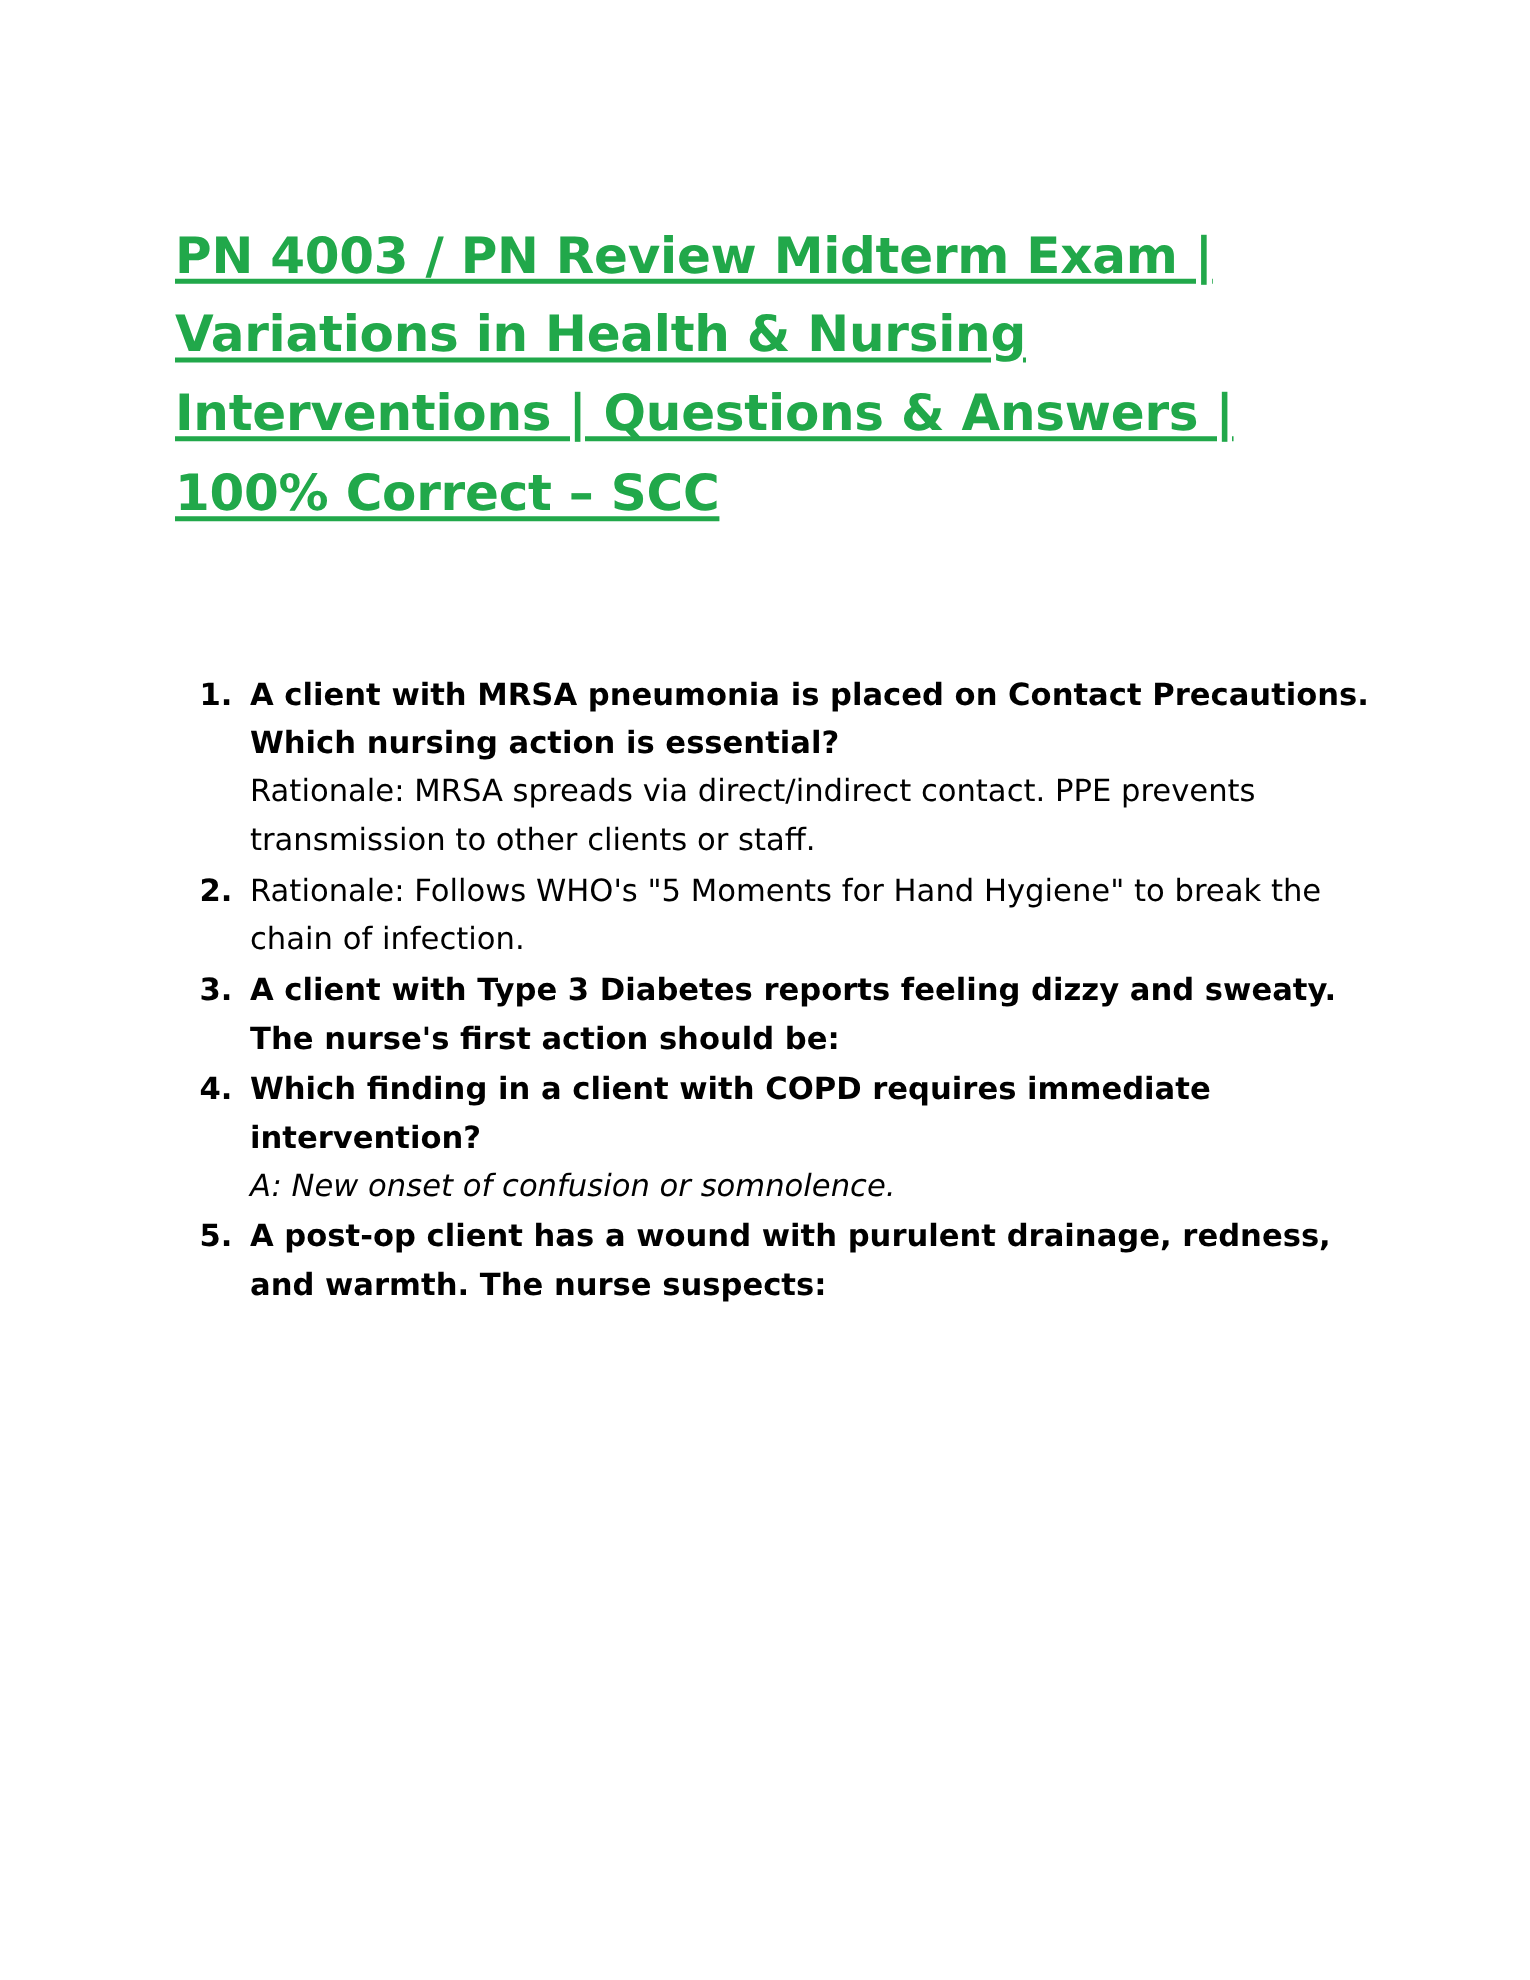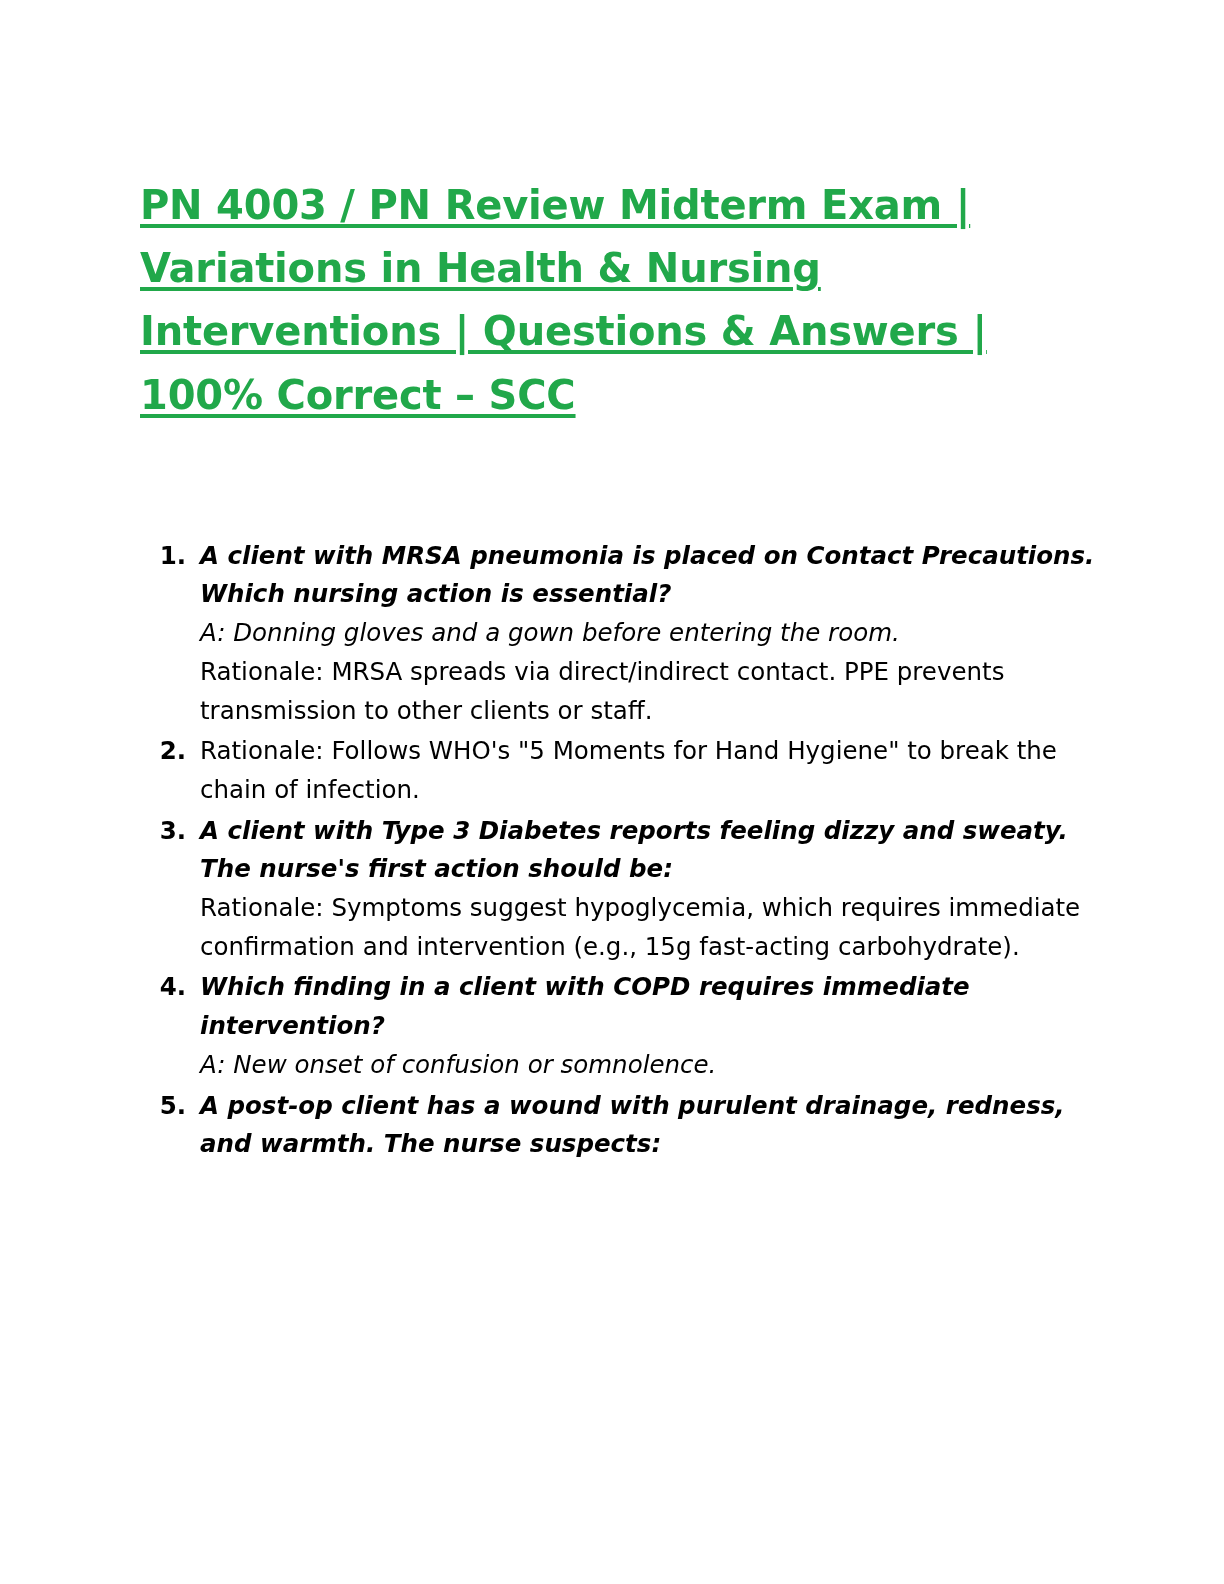--- a/index.html
+++ b/index.html
@@ -54,21 +54,20 @@
     width: 46px;
     text-align: right;
     font-weight: bold;
     font-size: 24.5px;
     line-height: 1.58;
     color: #000;
   }
   .q-text {
     font-weight: bold;
     display: block;
-    font-style: italic;
   }
   .a-text {
     font-style: italic;
     display: block;
   }
   .rationale-line {
     display: block;
   }
   .rationale-label {
     font-weight: normal;
@@ -79,33 +78,31 @@
 
 <div class="page">
 
   <h1 class="doc-title">PN 4003 / PN Review Midterm Exam | Variations in Health &amp; Nursing Interventions | Questions &amp; Answers | 100% Correct – SCC</h1>
 
   <ol class="qa-list">
 
     <li class="qa-item">
       <span class="qa-number">1.</span>
       <span class="q-text">A client with MRSA pneumonia is placed on Contact Precautions. Which nursing action is essential?</span>
-      <span class="a-text">A: Donning gloves and a gown before entering the room.</span>
       <span class="rationale-line"><span class="rationale-label">Rationale:</span> <span>MRSA spreads via direct/indirect contact. PPE prevents transmission to other clients or staff.</span></span>
     </li>
 
     <li class="qa-item">
       <span class="qa-number">2.</span>
       <span class="rationale-line"><span class="rationale-label">Rationale:</span> <span>Follows WHO's "5 Moments for Hand Hygiene" to break the chain of infection.</span></span>
     </li>
 
     <li class="qa-item">
       <span class="qa-number">3.</span>
       <span class="q-text">A client with Type 3 Diabetes reports feeling dizzy and sweaty. The nurse's first action should be:</span>
-      <span class="rationale-line"><span class="rationale-label">Rationale:</span> <span>Symptoms suggest hypoglycemia, which requires immediate confirmation and intervention (e.g., 15g fast-acting carbohydrate).</span></span>
     </li>
 
     <li class="qa-item">
       <span class="qa-number">4.</span>
       <span class="q-text">Which finding in a client with COPD requires immediate intervention?</span>
       <span class="a-text">A: New onset of confusion or somnolence.</span>
     </li>
 
     <li class="qa-item">
       <span class="qa-number">5.</span>

